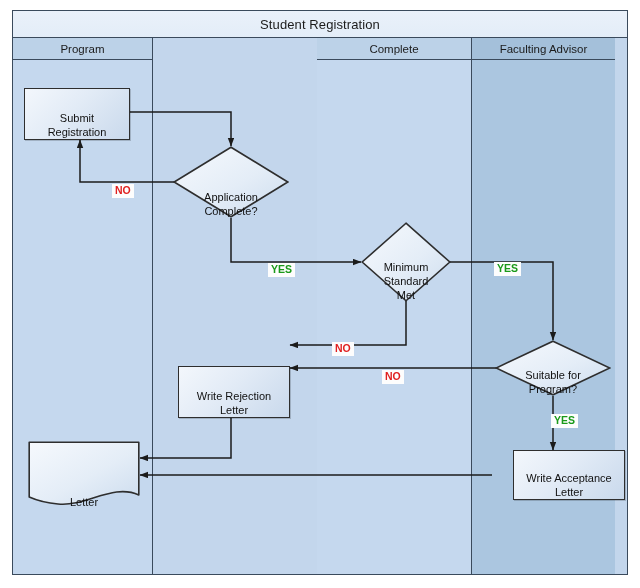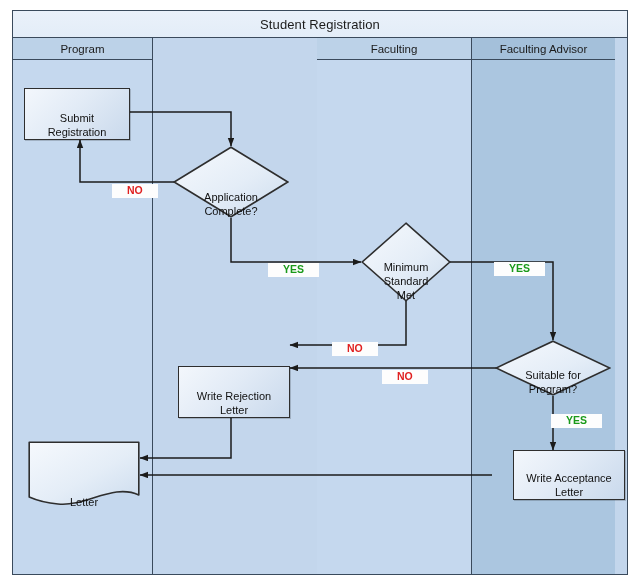--- a/index.html
+++ b/index.html
@@ -132,21 +132,21 @@
   .doc .dtext {
     position: relative;
     z-index: 2;
   }
 
   
   .elabel {
     position: absolute;
     font-size: 10.5px;
     font-weight: bold;
-    padding: 1px 15px;
+    padding: 1px 3px;
     background: #fdfdfd;
     line-height: 1.1;
     white-space: nowrap;
   }
   .elabel.no  { color: #e02020; }
   .elabel.yes { color: #1a9a1a; }
 </style>
 </head>
 <body>
 
@@ -155,21 +155,21 @@
   <div class="pool">
 
     <div class="pool-title">Student Registration</div>
 
     <div class="lane light" style="left:0px; width:140px;">
       <div class="lane-header">Program</div>
     </div>
 
 
     <div class="lane light" style="left:304px; width:155px;">
-      <div class="lane-header">Faculting</div>
+      <div class="lane-header">Complete</div>
     </div>
 
     <div class="lane dark last" style="left:459px; width:143px;">
       <div class="lane-header">Faculting Advisor</div>
     </div>
   </div>
 
   <svg id="wires" viewBox="0 0 640 588" xmlns="http://www.w3.org/2000/svg">
     <defs>
       <marker id="arrow" markerWidth="9" markerHeight="9" refX="8" refY="3.2" orient="auto" markerUnits="userSpaceOnUse">

